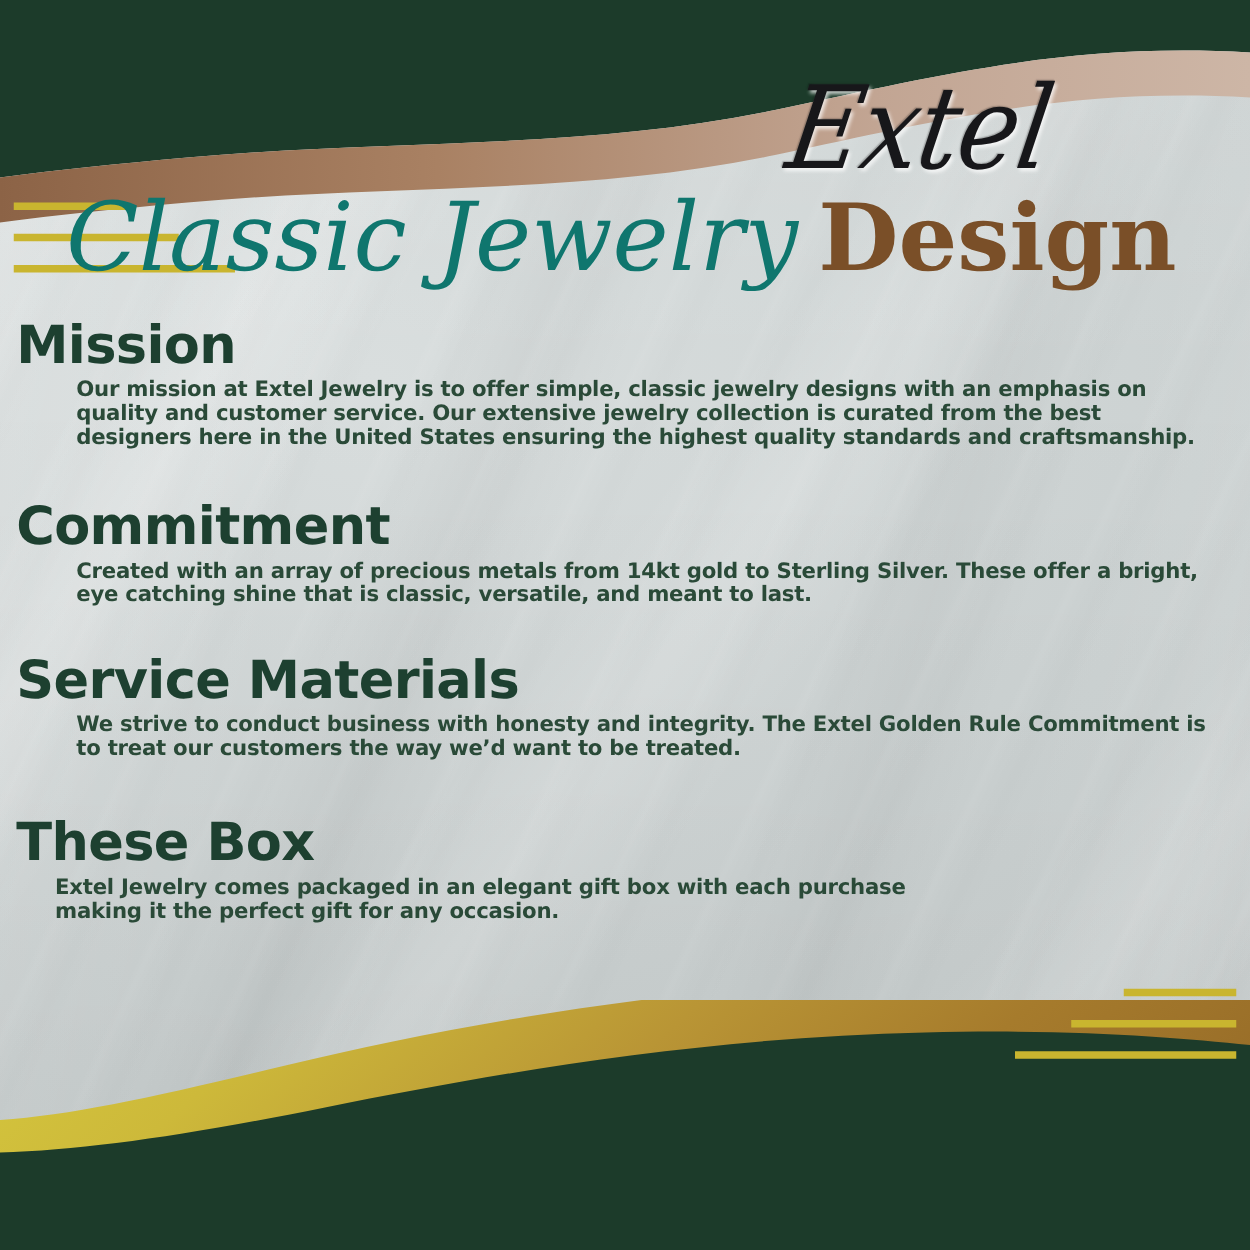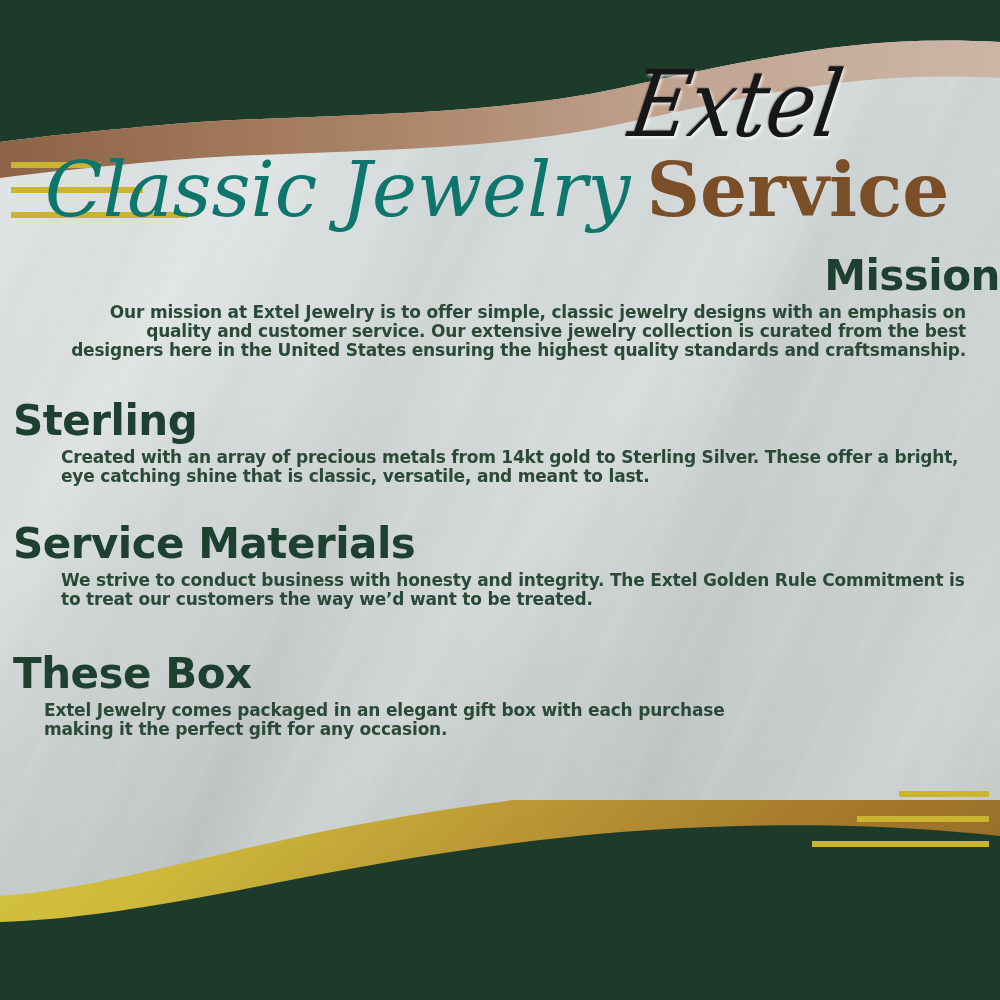--- a/index.html
+++ b/index.html
@@ -138,21 +138,21 @@
   .sec-body {
     margin: 0 34px 0 61px;
     font-family: "DejaVu Sans", "Liberation Sans", sans-serif;
     font-weight: 700;
     font-size: 17px;
     line-height: 1.13;
     color: #2a4a38;
     letter-spacing: -0.2px;
     max-width: 912px;
   }
-  .sec-mission   { margin-top: 0px; text-align: right;  }
+  .sec-mission   { margin-top: 0px;  }
   .sec-materials { margin-top: 36px; }
   .sec-service   { margin-top: 34px; }
   .sec-gift      { margin-top: 40px; }
   .sec-gift .sec-body { max-width: 700px; margin-left: 44px; }
 </style>
 </head>
 <body>
 
 <div id="poster">
 
@@ -202,32 +202,32 @@
 
   <div class="bars bars-br">
     <div class="bar" style="width:90px;background:#c9b52f;"></div>
     <div class="bar" style="width:132px;background:#c9b52f;"></div>
     <div class="bar" style="width:177px;background:#c9b52f;"></div>
   </div>
 
   <div class="brand-script">Extel</div>
 
   <div class="title-row">
-    <span class="title-script">Classic Jewelry</span><span class="title-design">Service</span>
+    <span class="title-script">Classic Jewelry</span><span class="title-design">Design</span>
   </div>
 
   <div class="content">
 
     <div class="section sec-mission">
       <h2 class="sec-heading">Mission</h2>
       <p class="sec-body">Our mission at Extel Jewelry is to offer simple, classic jewelry designs with an emphasis on quality and customer service. Our extensive jewelry collection is curated from the best designers here in the United States ensuring the highest quality standards and craftsmanship.</p>
     </div>
 
     <div class="section sec-materials">
-      <h2 class="sec-heading">Sterling</h2>
+      <h2 class="sec-heading">Commitment</h2>
       <p class="sec-body">Created with an array of precious metals from 14kt gold to Sterling Silver. These offer a bright, eye catching shine that is classic, versatile, and meant to last.</p>
     </div>
 
     <div class="section sec-service">
       <h2 class="sec-heading">Service Materials</h2>
       <p class="sec-body">We strive to conduct business with honesty and integrity. The Extel Golden Rule Commitment is to treat our customers the way we’d want to be treated.</p>
     </div>
 
     <div class="section sec-gift">
       <h2 class="sec-heading">These Box</h2>

